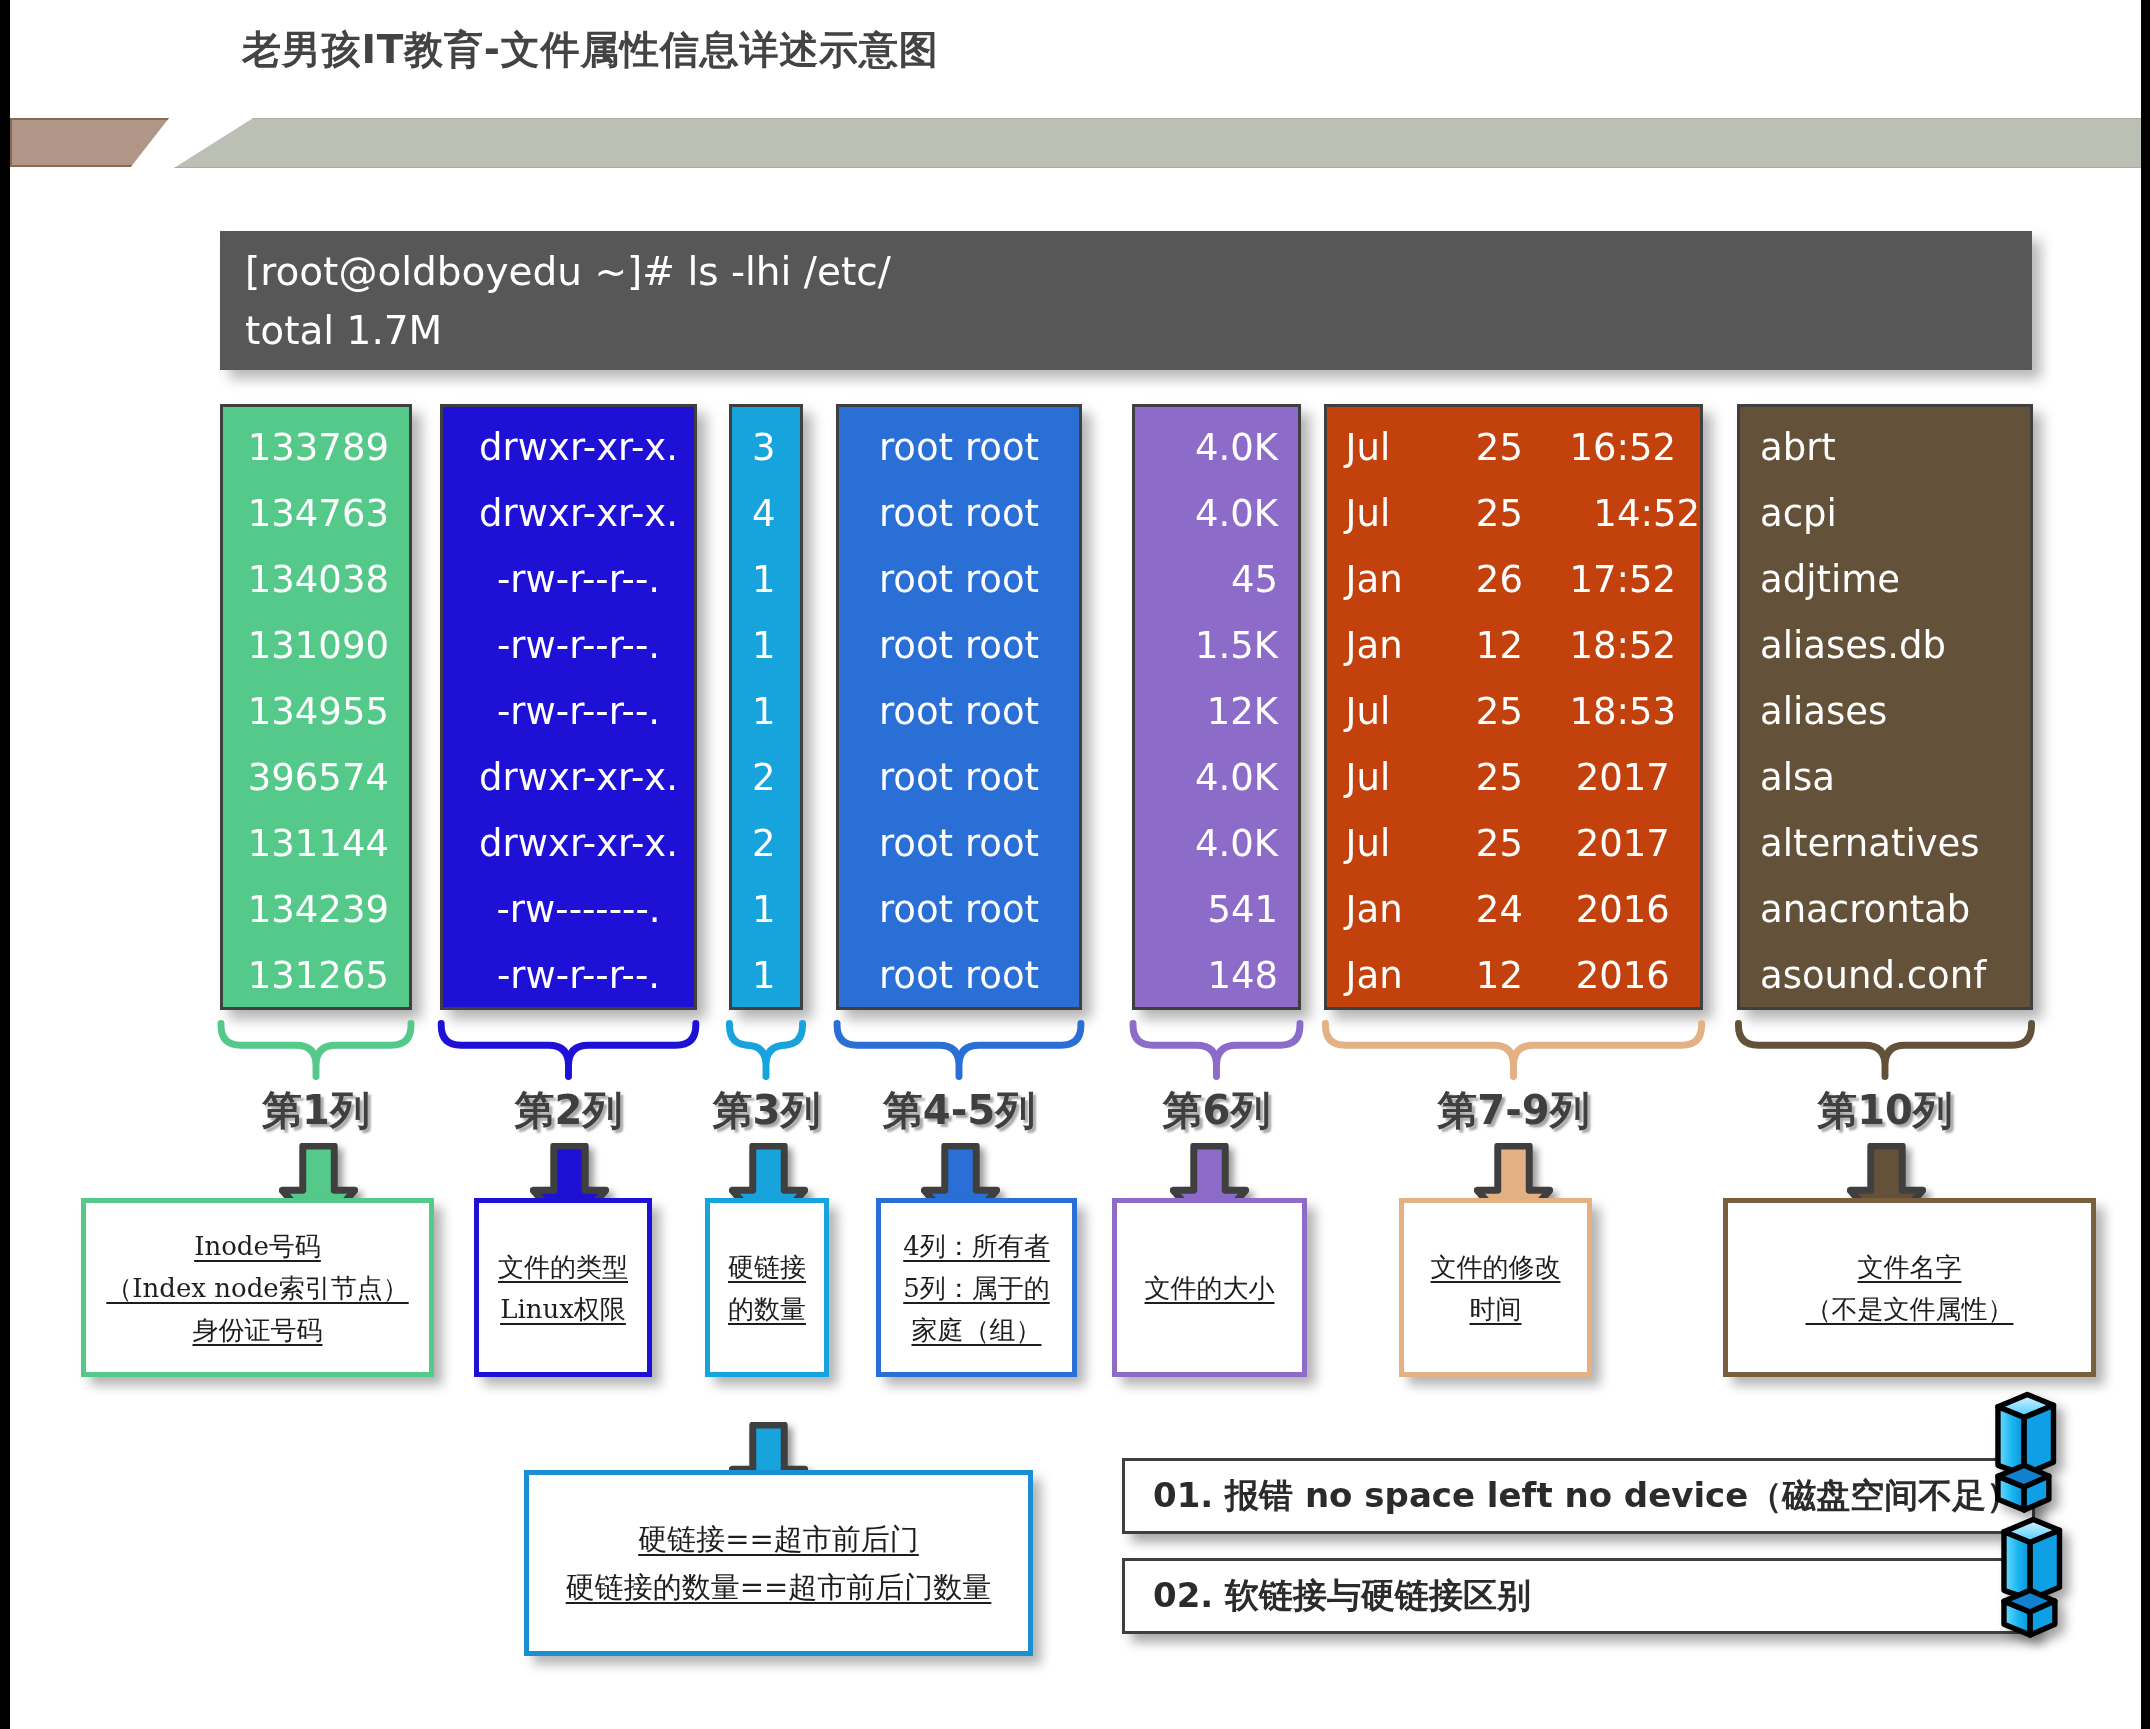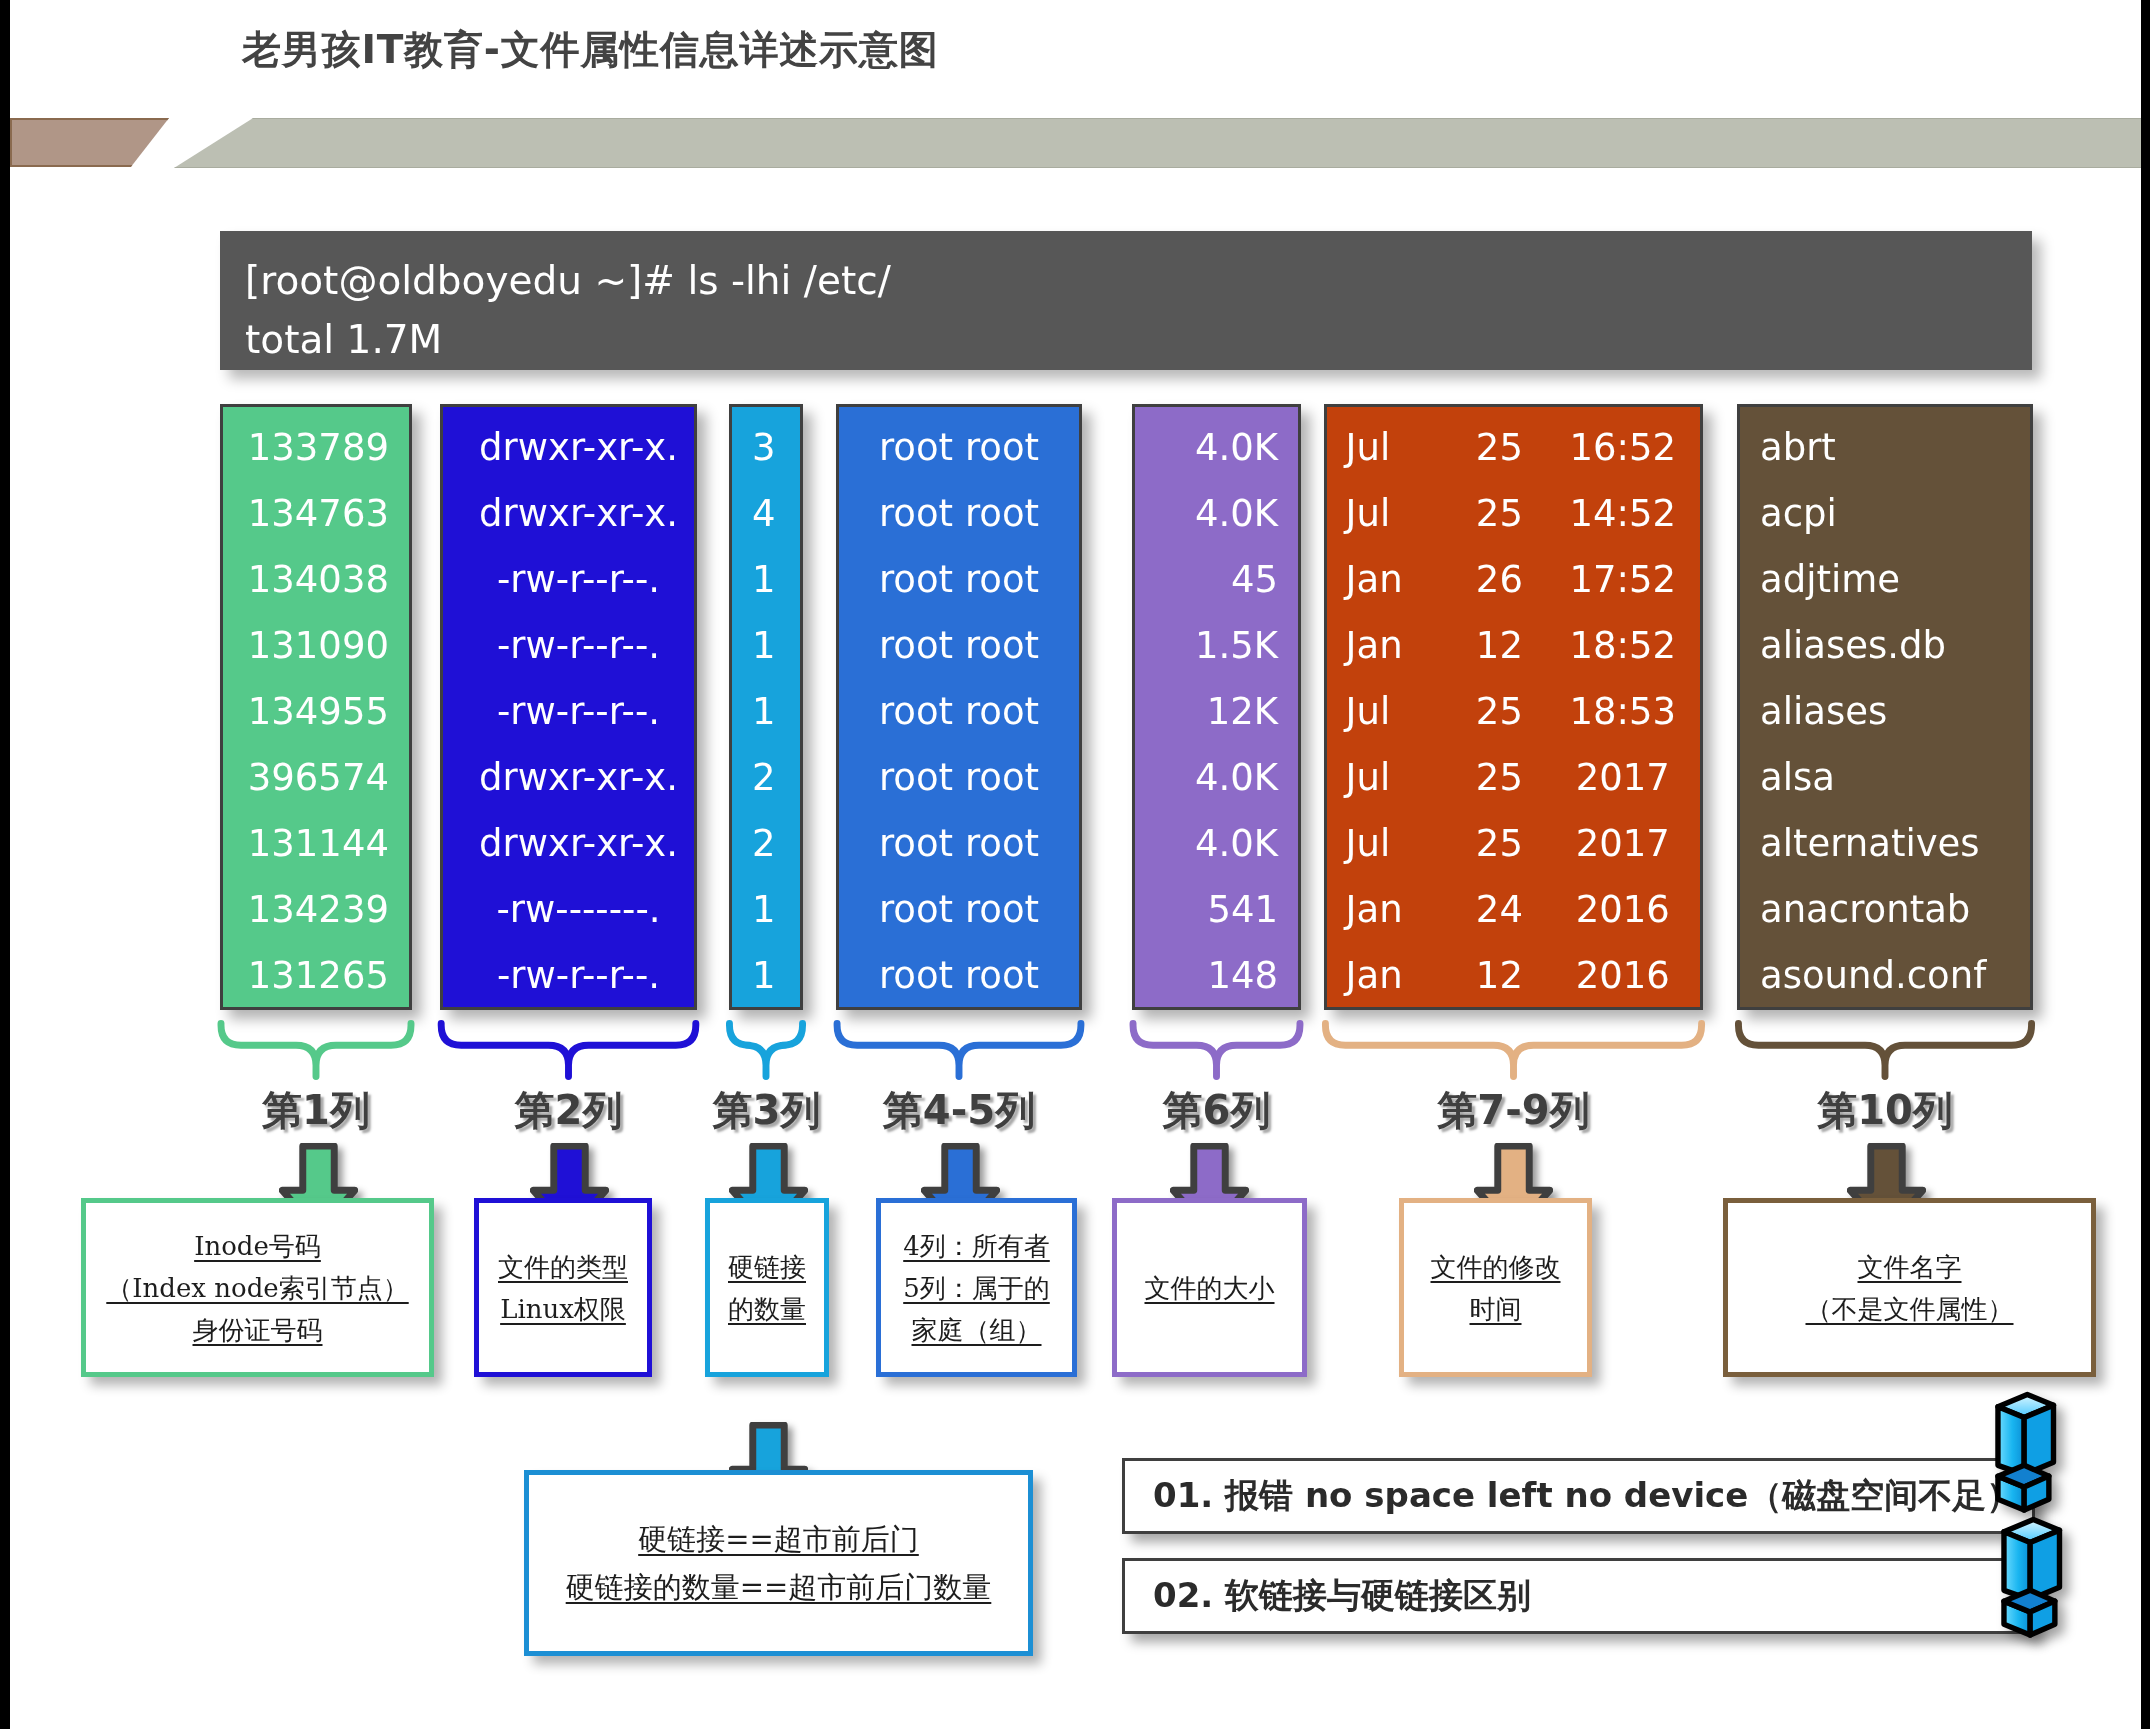--- a/index.html
+++ b/index.html
@@ -28,21 +28,21 @@
   #band-right{
     position:absolute;left:164px;top:118px;width:1977px;height:48px;
     background:#bcbfb3;border:1.5px solid #a9ac9f;
     clip-path:polygon(4% 0,100% 0,100% 100%,0 100%);
   }
 
   
   #terminal{
     position:absolute;left:210px;top:231px;width:1812px;height:139px;
     background:#575757;box-shadow:9.3px 9.3px 12.4px rgba(0,0,0,.28);
-    padding:20px 0 0 25px;box-sizing:border-box;
+    padding:11px 0 0 25px;box-sizing:border-box;
   }
   #terminal .tline{
     color:#ffffff;font-size:39px;line-height:59px;white-space:pre;
     font-family:"DejaVu Sans","Liberation Sans",sans-serif;
   }
 
   
   .colblock{
     position:absolute;box-sizing:border-box;
     border:3.1px solid #3f3f3f;
@@ -172,21 +172,21 @@
       <div class="row">1.5K</div>
       <div class="row">12K</div>
       <div class="row">4.0K</div>
       <div class="row">4.0K</div>
       <div class="row">541</div>
       <div class="row">148</div>
     </div>
 
   <div class="colblock" id="blk-dt" style="left: 1314px; top: 404px; width: 379px; background: #c2410c; height: 606px;">
       <div class="row" style="padding-left: 18.6px;"><span class="seg" style="width: 108px; text-align: left;">Jul</span><span class="seg" style="width: 93px; text-align: center;">25</span><span class="seg" style="width: 155px; text-align: center;">16:52</span></div>
-      <div class="row" style="padding-left: 18.6px;"><span class="seg" style="width: 108px; text-align: left;">Jul</span><span class="seg" style="width: 93px; text-align: center;">25</span><span class="seg" style="width: 155px; text-align: center;">14:52</span></div>
+      <div class="row" style="padding-left: 18.6px;"><span class="seg" style="width: 108px; text-align: left;">Jul</span><span class="seg" style="width: 93px; text-align: center;">25</span><span class="seg" style="width: 155px; text-align: right;">14:52</span></div>
       <div class="row" style="padding-left: 18.6px;"><span class="seg" style="width: 108px; text-align: left;">Jan</span><span class="seg" style="width: 93px; text-align: center;">26</span><span class="seg" style="width: 155px; text-align: center;">17:52</span></div>
       <div class="row" style="padding-left: 18.6px;"><span class="seg" style="width: 108px; text-align: left;">Jan</span><span class="seg" style="width: 93px; text-align: center;">12</span><span class="seg" style="width: 155px; text-align: center;">18:52</span></div>
       <div class="row" style="padding-left: 18.6px;"><span class="seg" style="width: 108px; text-align: left;">Jul</span><span class="seg" style="width: 93px; text-align: center;">25</span><span class="seg" style="width: 155px; text-align: center;">18:53</span></div>
       <div class="row" style="padding-left: 18.6px;"><span class="seg" style="width: 108px; text-align: left;">Jul</span><span class="seg" style="width: 93px; text-align: center;">25</span><span class="seg" style="width: 155px; text-align: center;">2017</span></div>
       <div class="row" style="padding-left: 18.6px;"><span class="seg" style="width: 108px; text-align: left;">Jul</span><span class="seg" style="width: 93px; text-align: center;">25</span><span class="seg" style="width: 155px; text-align: center;">2017</span></div>
       <div class="row" style="padding-left: 18.6px;"><span class="seg" style="width: 108px; text-align: left;">Jan</span><span class="seg" style="width: 93px; text-align: center;">24</span><span class="seg" style="width: 155px; text-align: center;">2016</span></div>
       <div class="row" style="padding-left: 18.6px;"><span class="seg" style="width: 108px; text-align: left;">Jan</span><span class="seg" style="width: 93px; text-align: center;">12</span><span class="seg" style="width: 155px; text-align: center;">2016</span></div>
     </div>
 
   <div class="colblock lalign" id="blk-name" style="left: 1727px; top: 404px; width: 296px; background: rgb(100, 81, 57); height: 606px;">

